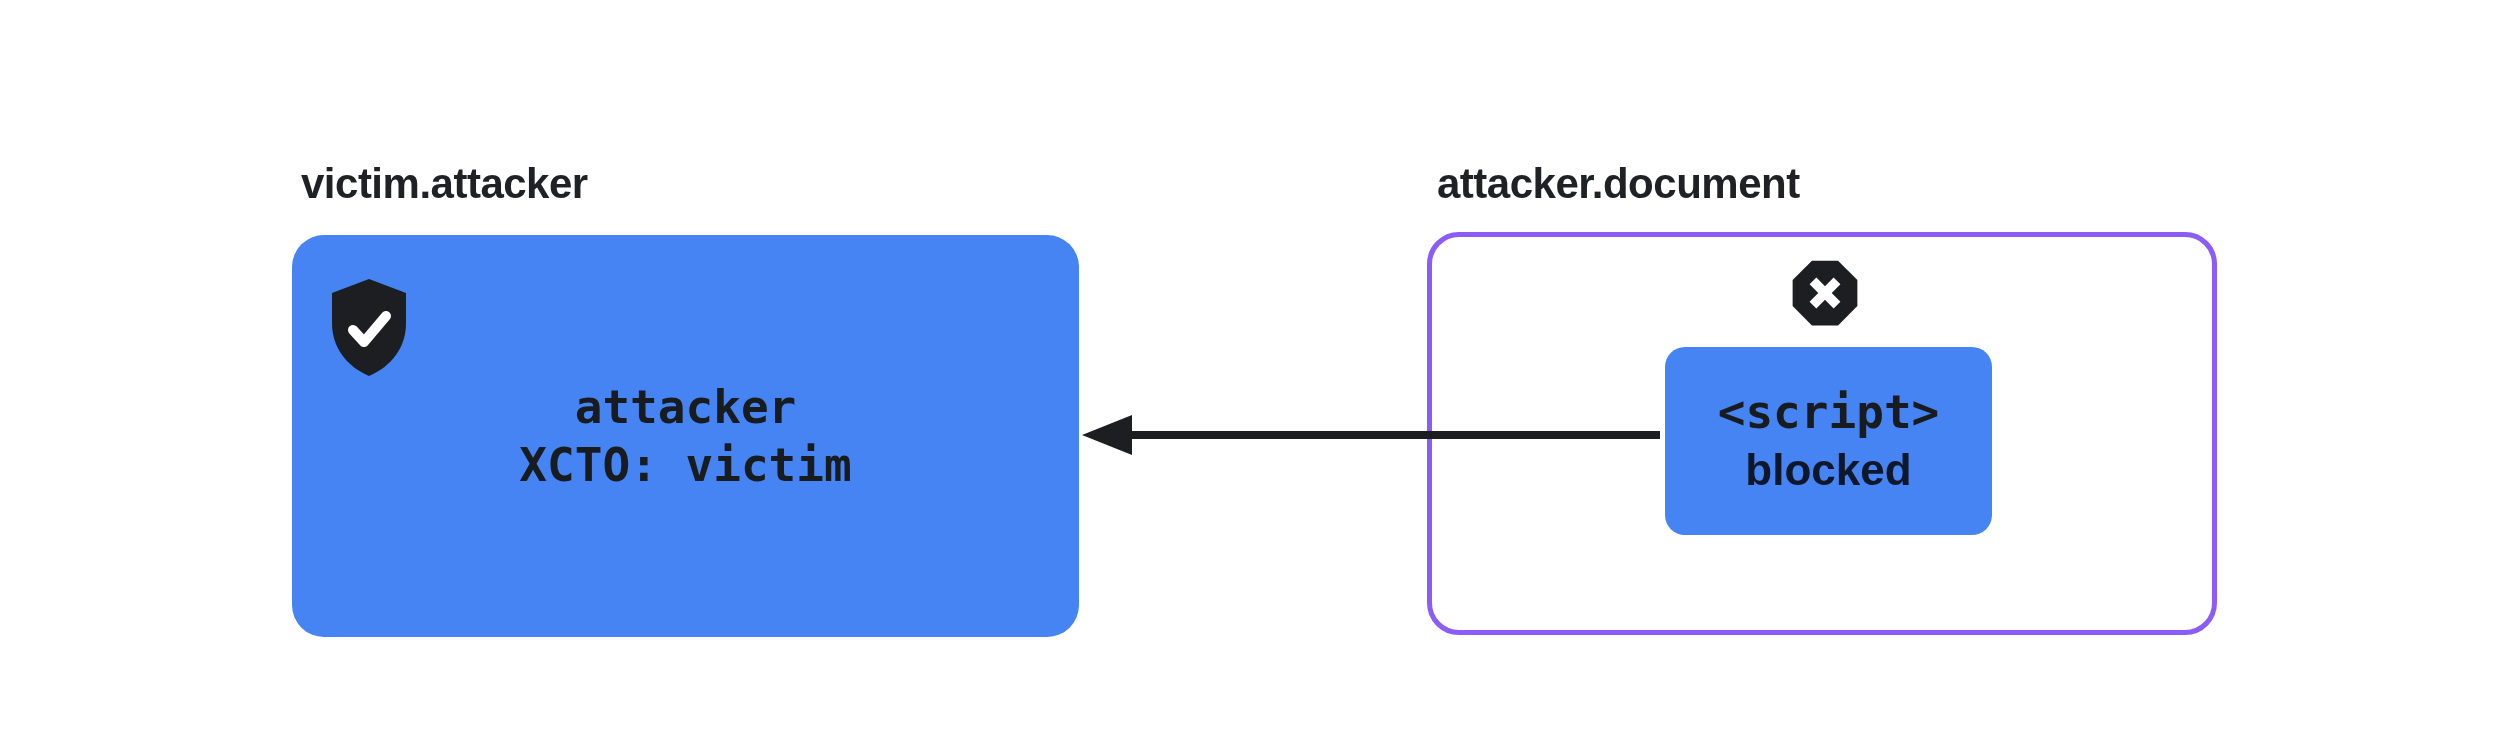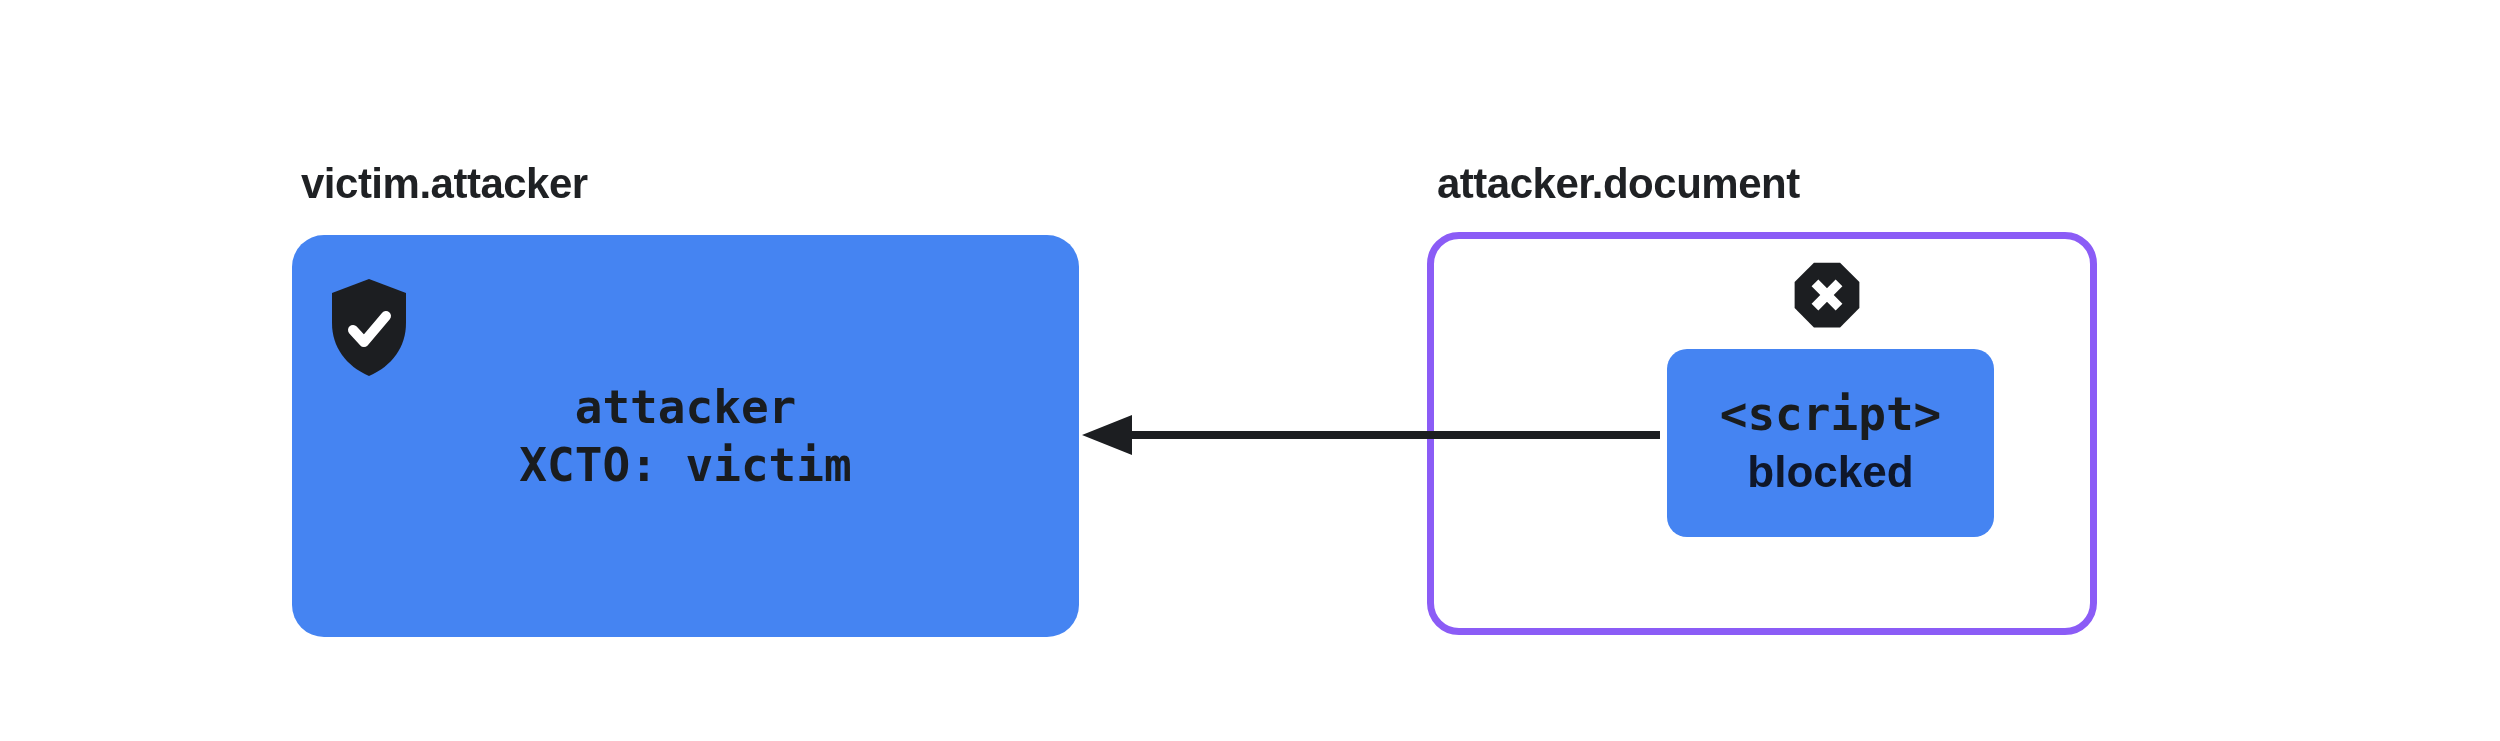--- a/index.html
+++ b/index.html
@@ -38,25 +38,25 @@
     border-radius: 32px;
     display: flex;
     flex-direction: column;
     align-items: center;
     justify-content: center;
   }
   .attacker-box {
     position: absolute;
     left: 1427px;
     top: 232px;
-    width: 670px;
+    width: 790px;
     height: 403px;
     box-sizing: border-box;
     background: #ffffff;
-    border: 7px solid #8b5cf6;
+    border: 5px solid #8b5cf6;
     border-radius: 32px;
   }
   .mono-line {
     font-family: "DejaVu Sans Mono", monospace;
     font-weight: 700;
     font-size: 46px;
     line-height: 58px;
     color: #191c1f;
     text-align: center;
     white-space: pre;

